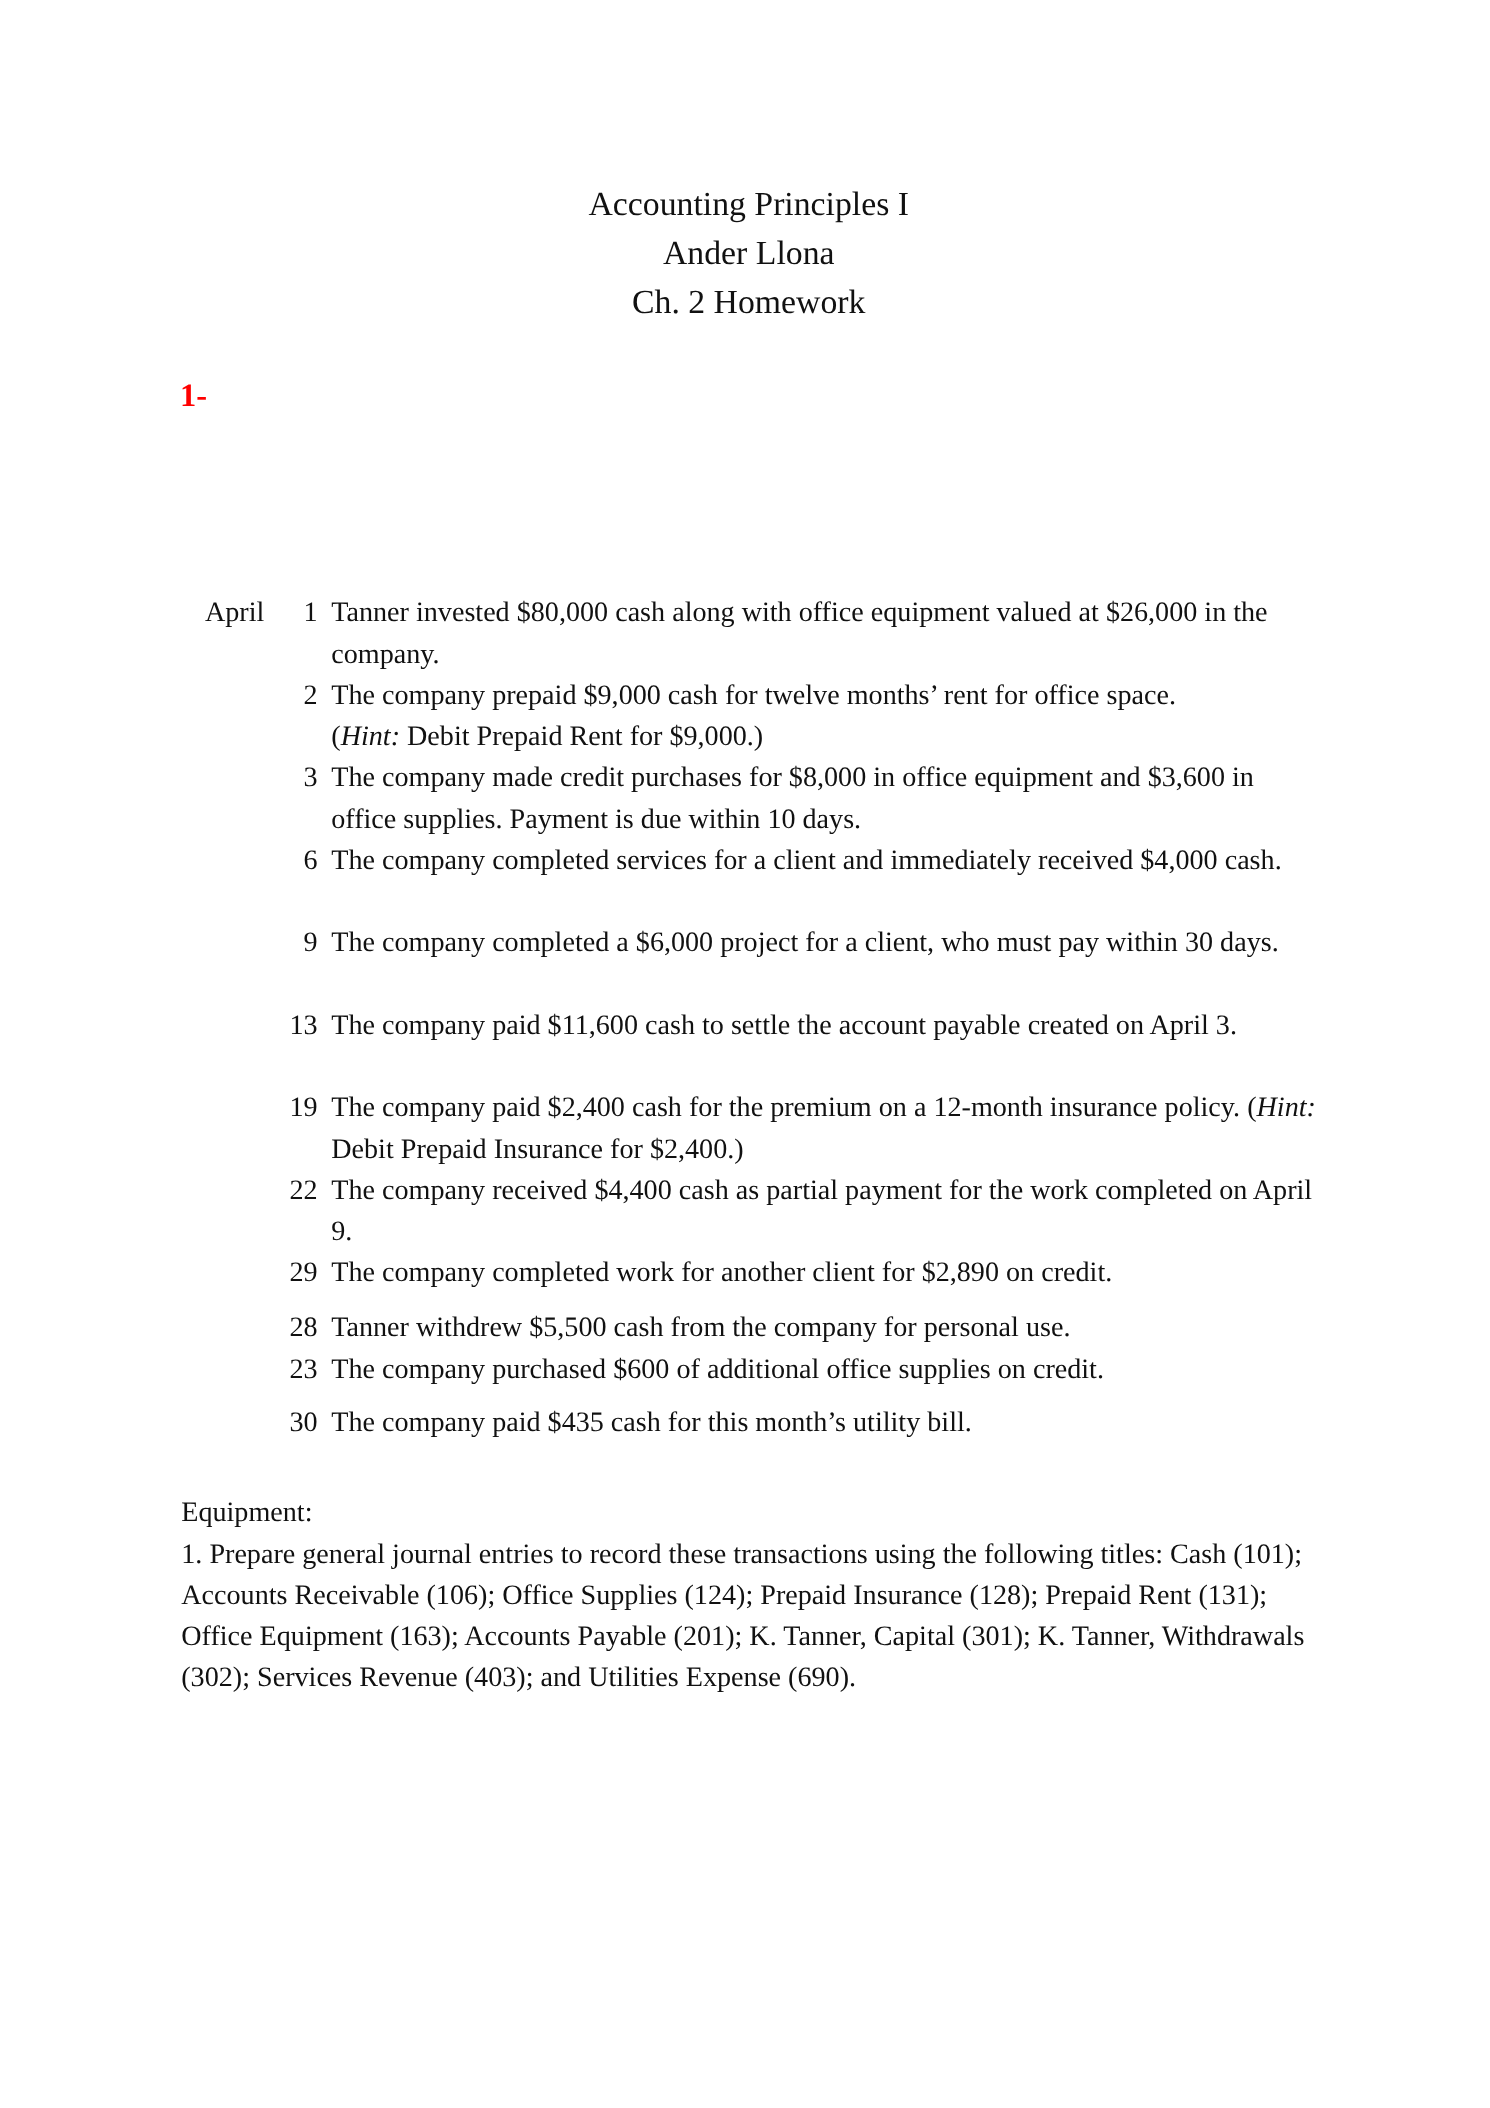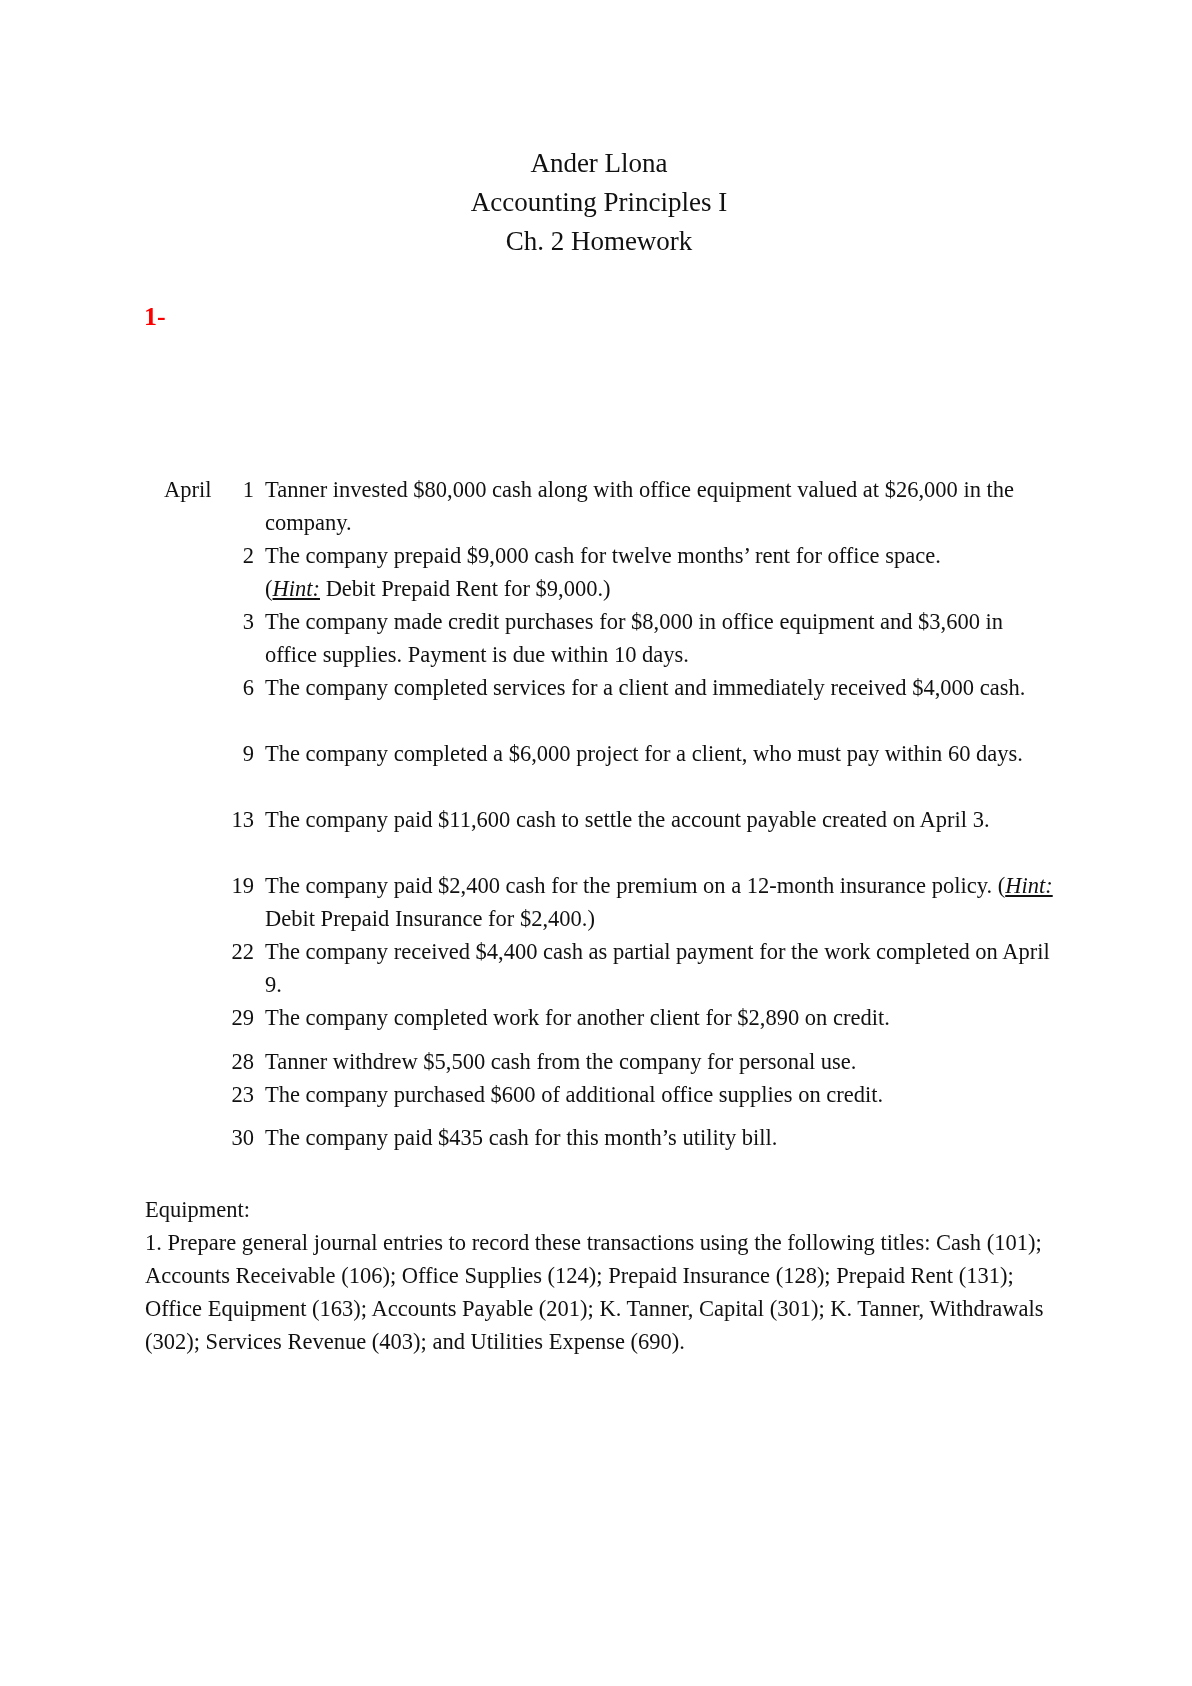--- a/index.html
+++ b/index.html
@@ -72,39 +72,39 @@
       left: 204px;
       text-align: right;
       top: 0;
     }
     .tx-text {
       position: absolute;
       left: 265px;
       width: 790px;
       top: 0;
     }
-    .tx-text em { font-style: italic; text-decoration: underline; }
+    .tx-text em { font-style: italic; }
     .required {
       position: absolute;
       left: 145px;
       top: 1193px;
       width: 920px;
       font-size: 22.5px;
       line-height: 33px;
     }
     .required p { margin: 0; }
   </style>
 </head>
 <body>
 
 <div class="page">
 
   <div class="title-block">
+    <div>Accounting Principles I</div>
     <div>Ander Llona</div>
-    <div>Accounting Principles I</div>
     <div>Ch. 2 Homework</div>
   </div>
 
   <div class="section-number">1-</div>
 
 
   <div class="transactions">
 
     <div class="tx-row" style="top:0px;">
       <span class="tx-month">April</span>
@@ -122,21 +122,21 @@
       <span class="tx-text">The company made credit purchases for $8,000 in office equipment and $3,600 in office supplies. Payment is due within 10 days.</span>
     </div>
 
     <div class="tx-row" style="top:198px;">
       <span class="tx-day">6</span>
       <span class="tx-text">The company completed services for a client and immediately received $4,000 cash.</span>
     </div>
 
     <div class="tx-row" style="top:264px;">
       <span class="tx-day">9</span>
-      <span class="tx-text">The company completed a $6,000 project for a client, who must pay within 60 days.</span>
+      <span class="tx-text">The company completed a $6,000 project for a client, who must pay within 30 days.</span>
     </div>
 
     <div class="tx-row" style="top:330px;">
       <span class="tx-day">13</span>
       <span class="tx-text">The company paid $11,600 cash to settle the account payable created on April 3.</span>
     </div>
 
     <div class="tx-row" style="top:396px;">
       <span class="tx-day">19</span>
       <span class="tx-text"><span>The company paid $2,400 cash for the premium on a 12-month insurance policy. (</span><em>Hint:</em><span> Debit Prepaid Insurance for $2,400.)</span></span>

